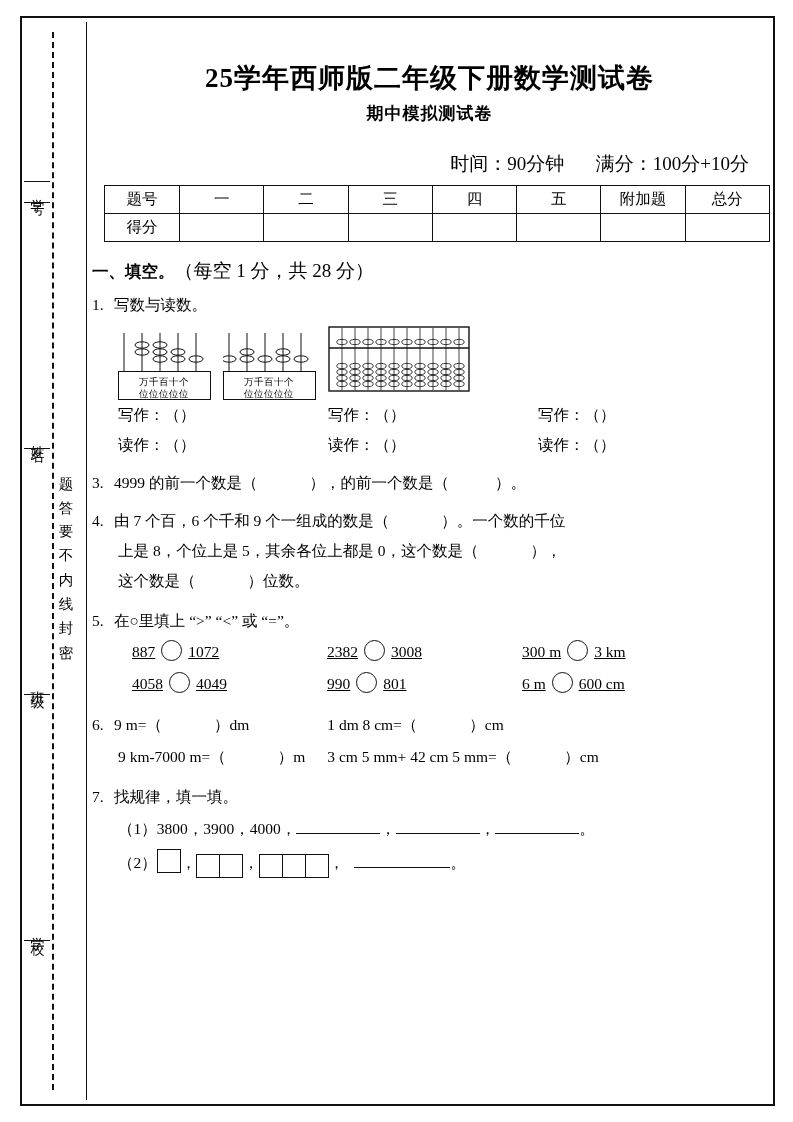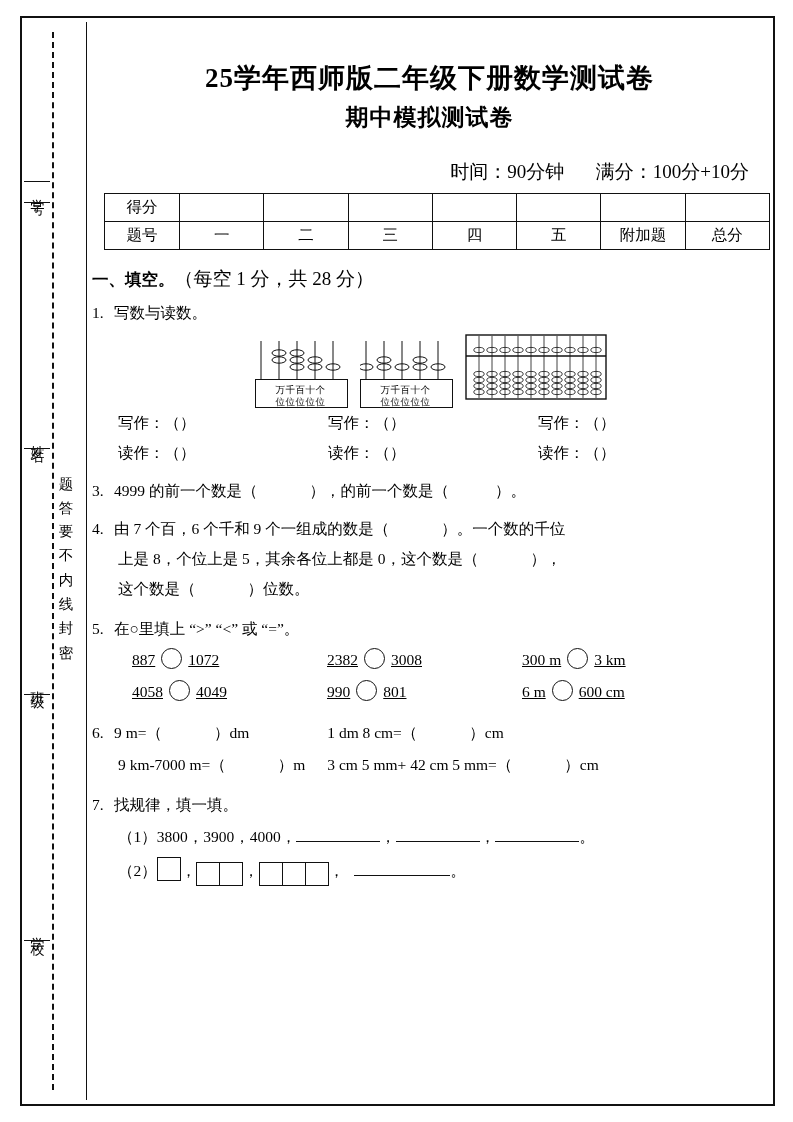--- a/index.html
+++ b/index.html
@@ -98,21 +98,21 @@
   h1.title {
     text-align: center;
     font-size: 27px;
     font-weight: bold;
     margin: 34px 0 0 0;
     letter-spacing: 1px;
     font-family: "Liberation Serif", "DejaVu Serif", serif;
   }
   h2.subtitle {
     text-align: center;
-    font-size: 23px;
+    font-size: 17px;
     font-weight: bold;
     margin: 6px 0 0 0;
     letter-spacing: 1px;
   }
   .exam-meta {
     text-align: right;
     font-size: 19px;
     margin: 26px 18px 8px 0;
   }
   .exam-meta span.gap { display: inline-block; width: 22px; }
@@ -142,21 +142,21 @@
   .q {
     font-size: 15.5px;
     line-height: 30px;
     margin: 6px 0 0 0;
   }
   .q .num { display: inline-block; width: 22px; }
   .indent { padding-left: 26px; }
 
   .fig-row {
     display: flex;
-    justify-content: center;
+    justify-content: flex-start;
     padding: 6px 26px 0 26px;
     align-items: flex-end;
   }
   .counter {
     width: 105px;
   }
   .counter svg { display: block; }
   .abacus { width: 140px; }
 
   .wr-row {
@@ -243,38 +243,38 @@
 
     <div class="exam-meta">
       <span>时间：90分钟</span>
       <span class="gap"></span>
       <span>满分：100分+10分</span>
     </div>
 
     <table class="score-table">
       <tbody>
           <tr>
-        <td class="lbl">得分</td>
-        <td></td>
-        <td></td>
-        <td></td>
-        <td></td>
-        <td></td>
-        <td></td>
-        <td></td>
-      </tr>
-      <tr>
         <td class="lbl">题号</td>
         <td>一</td>
         <td>二</td>
         <td>三</td>
         <td>四</td>
         <td>五</td>
         <td>附加题</td>
         <td>总分</td>
+      </tr>
+      <tr>
+        <td class="lbl">得分</td>
+        <td></td>
+        <td></td>
+        <td></td>
+        <td></td>
+        <td></td>
+        <td></td>
+        <td></td>
       </tr>
     </tbody>
       </table>
 
     <div class="sec-head">
       <span>一、填空。</span><span class="norm">（每空 1 分，共 28 分）</span>
     </div>
 
     <div class="q">
       <span class="num">1.</span><span>写数与读数。</span>

